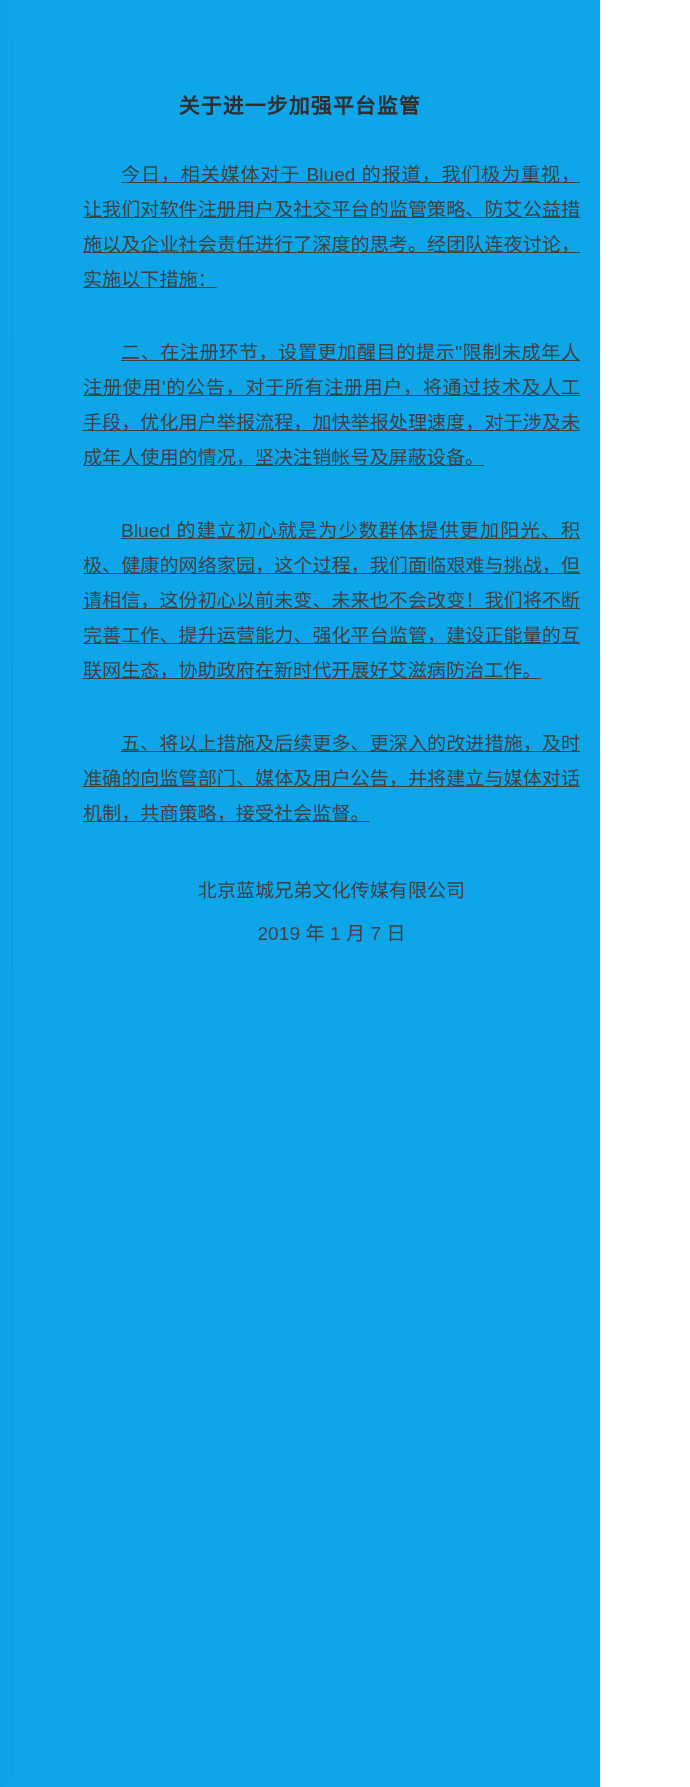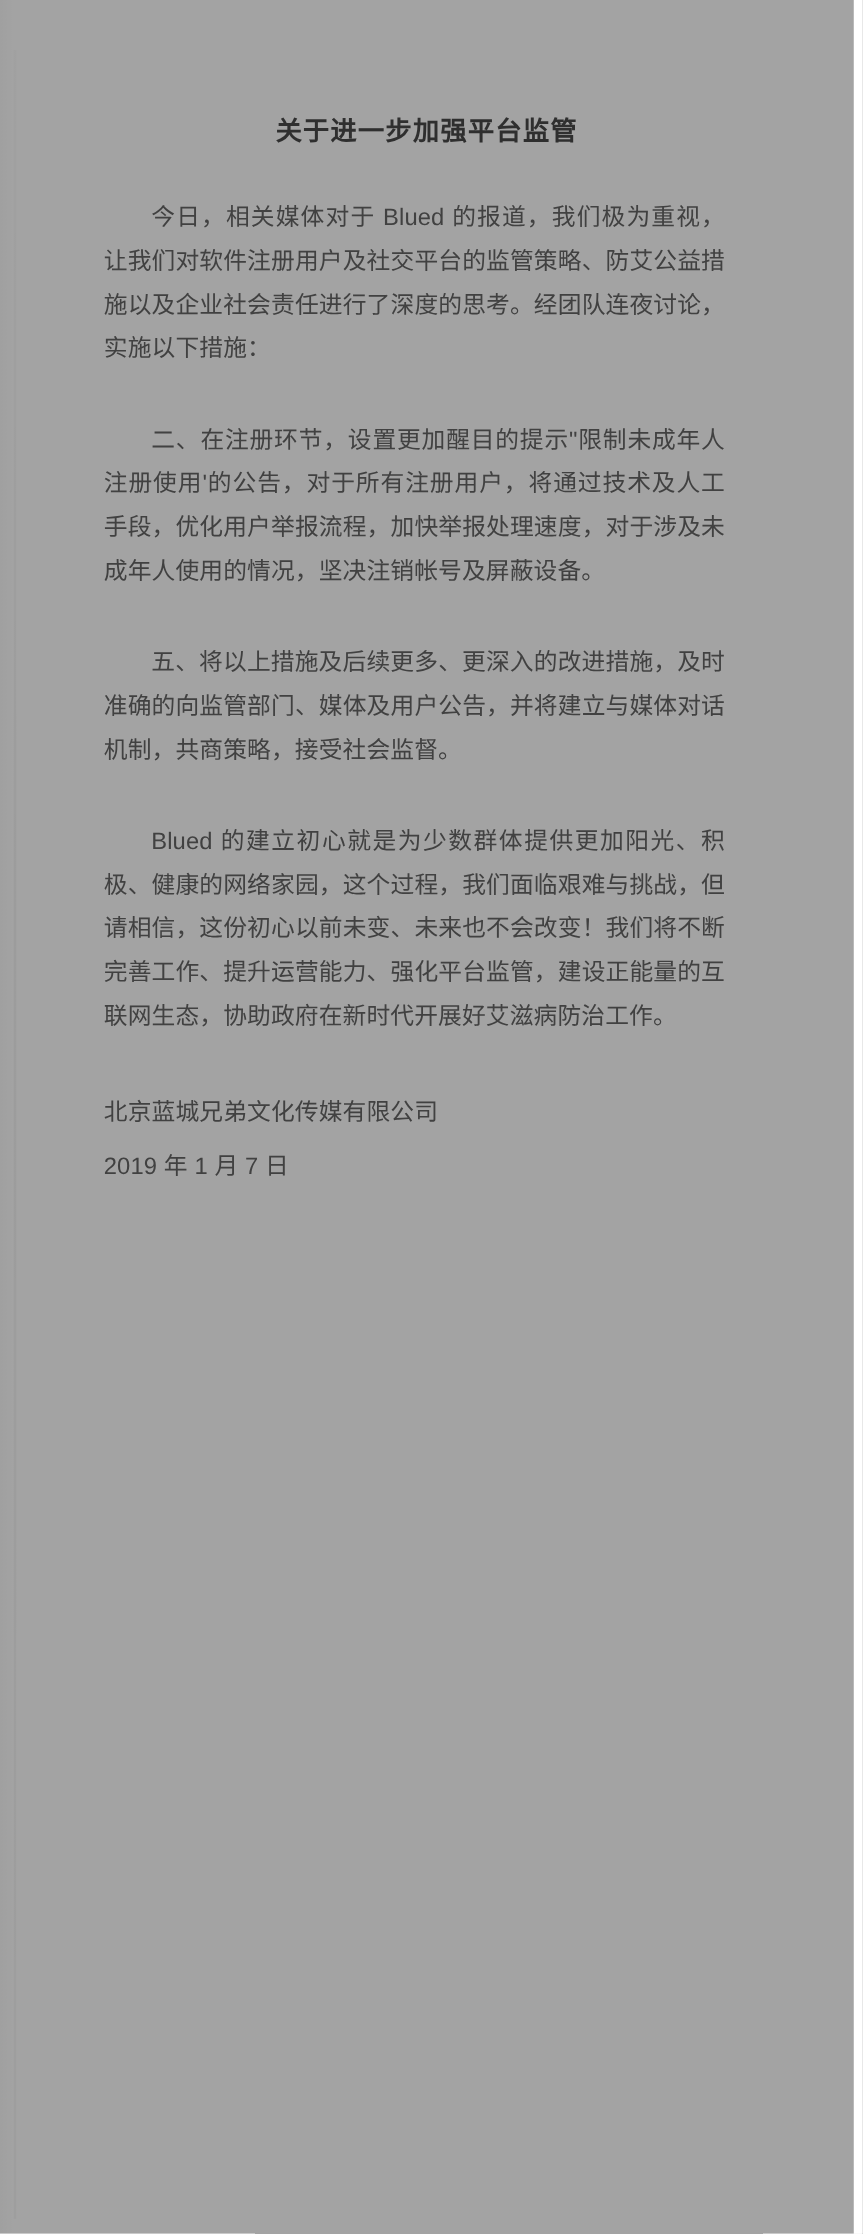--- a/index.html
+++ b/index.html
@@ -2,23 +2,23 @@
 <html lang="zh-CN"><head>
 <meta charset="utf-8">
 <style>
   html, body {
     margin: 0;
     padding: 0;
     background: #ffffff;
   }
   .page {
     position: relative;
-    width: 683px;
+    width: 600px;
     height: 1787px;
-    background: #a3a3a3;
+    background: #0ea5e9;
     overflow: hidden;
     font-family: "Liberation Sans", "DejaVu Sans", sans-serif;
   }
   
   .edge-line {
     position: absolute;
     left: 11px;
     top: 40px;
     width: 2px;
     height: 1735px;
@@ -47,45 +47,46 @@
     width: 497px;
     color: #414141;
     font-size: 19px;
     line-height: 35px;
     letter-spacing: 0.1px;
     text-align: justify;
   }
   .doc-body p {
     margin: 0 0 38px 0;
     text-indent: 2em;
+    text-decoration: underline;
   }
   .signature {
     margin-top: 30px;
-    text-align: left;
+    text-align: center;
     line-height: 43px;
   }
   .signature div {
     text-indent: 0;
   }
 </style>
 </head>
 <body>
 
 <div class="page">
   <div class="edge-shade"></div>
   <div class="edge-line"></div>
 
   <h1 class="doc-title">
     <span>关于进一步加强平台监管</span><br>
   </h1>
 
   <div class="doc-body">
     <p>今日，相关媒体对于 Blued 的报道，我们极为重视，让我们对软件注册用户及社交平台的监管策略、防艾公益措施以及企业社会责任进行了深度的思考。经团队连夜讨论，实施以下措施：</p>
     <p>二、在注册环节，设置更加醒目的提示"限制未成年人注册使用'的公告，对于所有注册用户，将通过技术及人工手段，优化用户举报流程，加快举报处理速度，对于涉及未成年人使用的情况，坚决注销帐号及屏蔽设备。</p>
+    <p>Blued 的建立初心就是为少数群体提供更加阳光、积极、健康的网络家园，这个过程，我们面临艰难与挑战，但请相信，这份初心以前未变、未来也不会改变！我们将不断完善工作、提升运营能力、强化平台监管，建设正能量的互联网生态，协助政府在新时代开展好艾滋病防治工作。</p>
     <p>五、将以上措施及后续更多、更深入的改进措施，及时准确的向监管部门、媒体及用户公告，并将建立与媒体对话机制，共商策略，接受社会监督。</p>
-    <p>Blued 的建立初心就是为少数群体提供更加阳光、积极、健康的网络家园，这个过程，我们面临艰难与挑战，但请相信，这份初心以前未变、未来也不会改变！我们将不断完善工作、提升运营能力、强化平台监管，建设正能量的互联网生态，协助政府在新时代开展好艾滋病防治工作。</p>
 
     <div class="signature">
       <div>北京蓝城兄弟文化传媒有限公司</div>
       <div>2019 年 1 月 7 日</div>
     </div>
   </div>
 </div>
 
 </body></html>

